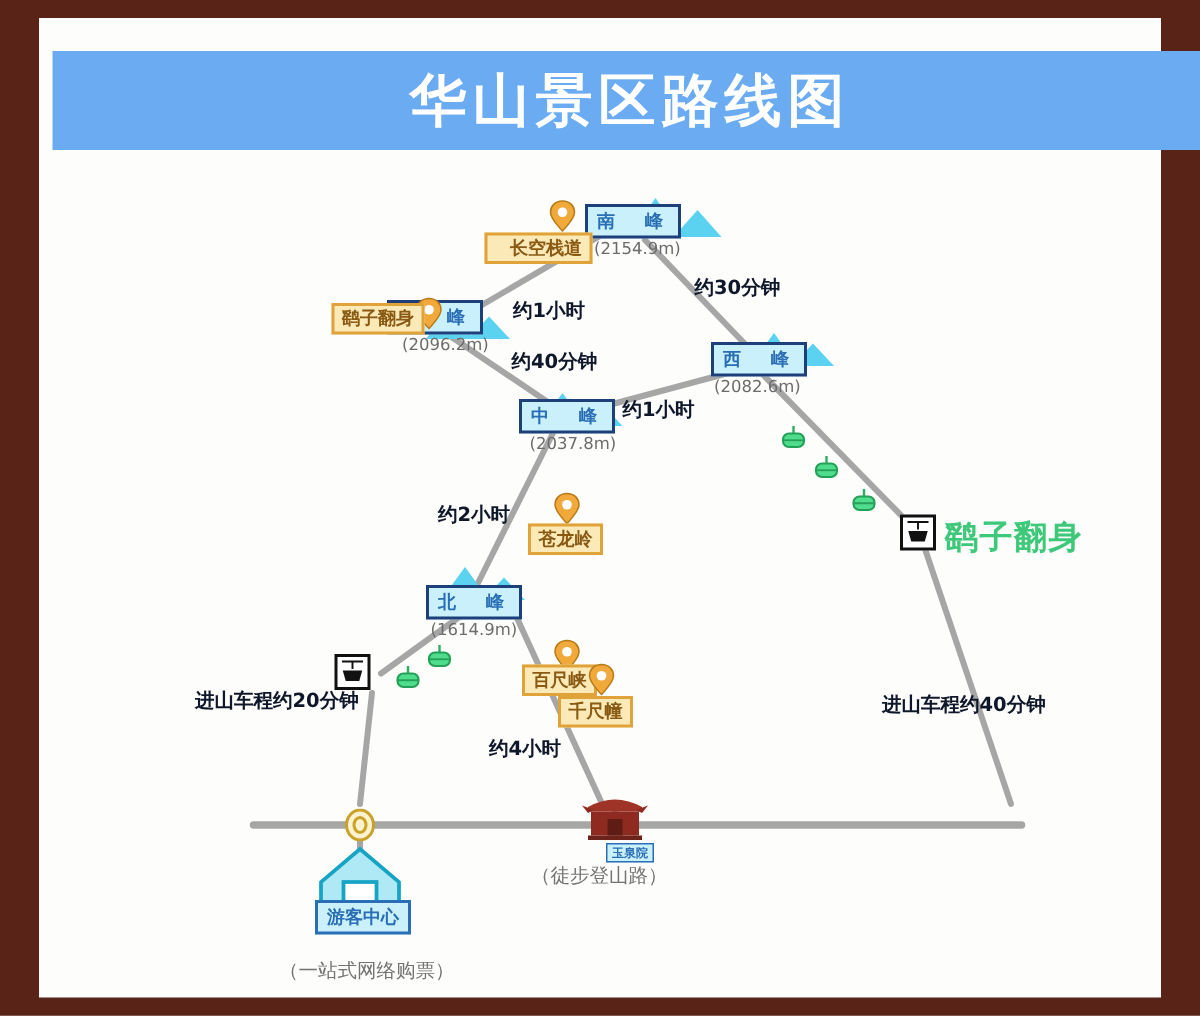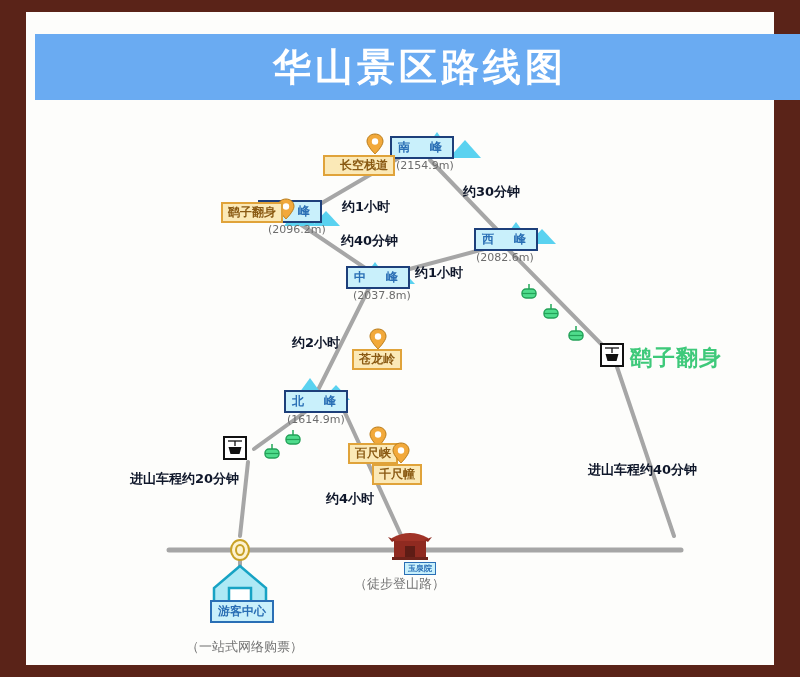--- a/index.html
+++ b/index.html
@@ -244,21 +244,21 @@
         <line x1="2" y1="9.5" x2="16" y2="9.5" stroke="#23a158" stroke-width="1.2"></line>
       </svg>
 
       <div class="station-box" style="left:197px;top:424px;">
         <svg viewBox="0 0 20 20" style="width:20px;height:20px;">
           <line x1="3" y1="3" x2="17" y2="3" stroke="#111" stroke-width="1.3"></line>
           <line x1="10" y1="3" x2="10" y2="8" stroke="#111" stroke-width="1.3"></line>
           <path d="M3.5 9 H16.5 L14.5 16 H5.5 Z" fill="#111"></path>
         </svg>
       </div>
-      <div class="time-label" style="left:104px;top:458px;">进山车程约20分钟</div>
+      <div class="time-label" style="left:104px;top:446px;">进山车程约20分钟</div>
 
       <svg class="icon" style="left:203px;top:527px;width:22px;height:22px;" viewBox="0 0 22 22">
         <ellipse cx="11" cy="11" rx="9" ry="10" fill="#fdf2d0" stroke="#c9a227" stroke-width="2"></ellipse>
         <ellipse cx="11" cy="11" rx="4" ry="5" fill="#fdf2d0" stroke="#c9a227" stroke-width="2"></ellipse>
       </svg>
 
       <svg class="icon" style="left:186px;top:552px;width:56px;height:42px;" viewBox="0 0 56 42">
         <polygon points="28,2 54,24 54,40 2,40 2,24" fill="#aee9f5" stroke="#17a3c4" stroke-width="2.5"></polygon>
         <rect x="17" y="24" width="22" height="14" fill="#ffffff" stroke="#17a3c4" stroke-width="2.5"></rect>
       </svg>

